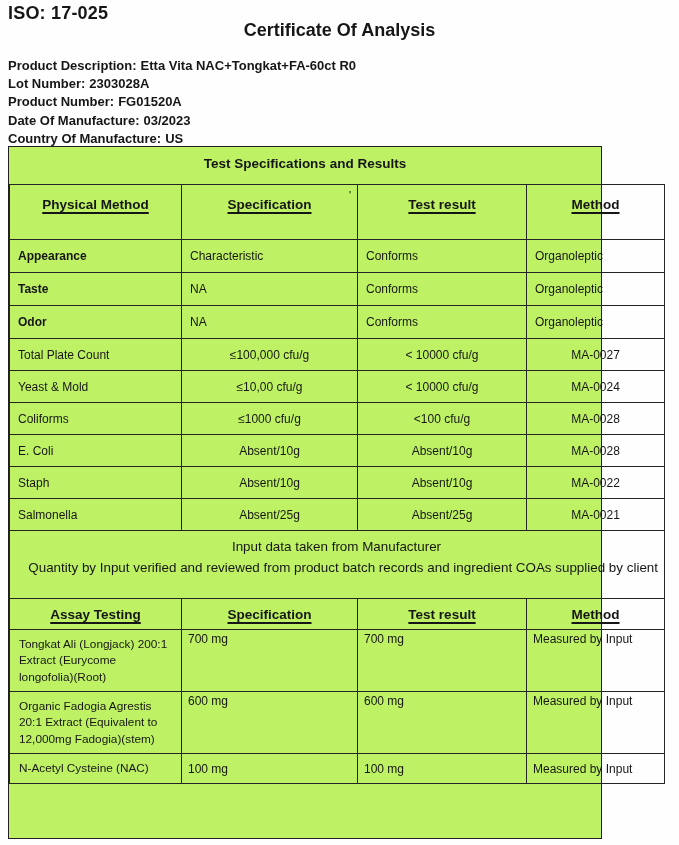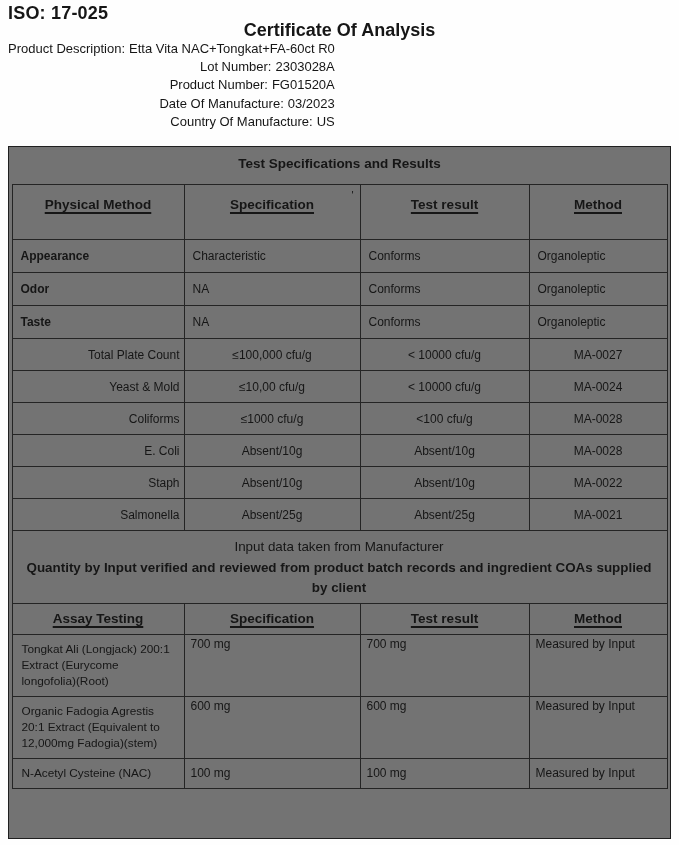--- a/index.html
+++ b/index.html
@@ -29,36 +29,35 @@
     position: absolute;
     top: 20px;
     left: 0;
     width: 100%;
     text-align: center;
     font-size: 18px;
     font-weight: bold;
   }
   .product-info {
     position: absolute;
-    top: 40px;
+    top: 57px;
     left: 8px;
     font-size: 13px;
-    font-weight: normal;
+    font-weight: bold;
     line-height: 18.2px;
-    text-align: right;
   }
   .product-info .val { margin-left: 4px; }
   .results-box {
     position: absolute;
     top: 146px;
     left: 8px;
-    width: 663px;
+    width: 594px;
     height: 693px;
     border: 1.6px solid #1f1f1f;
-    background: #737373;
+    background: #bef264;
   }
   .box-title {
     margin-top: 9px;
     text-align: center;
     font-size: 13.5px;
     font-weight: bold;
   }
   table.results-table {
     border-collapse: collapse;
     margin: 13px auto 0 auto;
@@ -92,25 +91,25 @@
     font-size: 11px;
     font-weight: normal;
     text-decoration: none;
     display: inline-block;
   }
   
   tr.phys td { height: 33px; text-align: left; padding: 0 8px; vertical-align: middle; }
   tr.phys td.rowlabel { font-weight: bold; }
   
   tr.micro td { height: 32px; vertical-align: middle; text-align: center; padding: 0 4px; }
-  tr.micro td.rowlabel { text-align: right; padding-left: 8px; font-weight: normal; }
+  tr.micro td.rowlabel { text-align: left; padding-left: 8px; font-weight: normal; }
   
   td.note-cell { height: 68px; vertical-align: top; padding: 6px 6px 4px 5px; font-size: 13.4px; line-height: 20.5px; }
   .note-line-center { text-align: center; }
-  .note-line-left { text-align: center; font-weight: bold; }
+  .note-line-left { text-align: right; }
   
   tr.assay td { text-align: left; padding: 4px 6px; margin-left: 8px; }
   tr.assay td.rowlabel { vertical-align: middle; font-size: 11.8px; line-height: 1.38; padding: 4px 9px; }
   tr.assay td.topval { vertical-align: top; padding-top: 2px; }
   tr.assay-tall td { height: 62px; }
   tr.assay-short td { height: 30px; vertical-align: middle; }
   tr.assay-short td.topval { padding-top: 4px; vertical-align: middle; }
 </style>
 </head>
 <body>
@@ -148,27 +147,27 @@
         <th>Method</th>
       </tr>
 
       <tr class="phys">
         <td class="rowlabel">Appearance</td>
         <td>Characteristic</td>
         <td>Conforms</td>
         <td>Organoleptic</td>
       </tr>
       <tr class="phys">
-        <td class="rowlabel">Odor</td>
+        <td class="rowlabel">Taste</td>
         <td>NA</td>
         <td>Conforms</td>
         <td>Organoleptic</td>
       </tr>
       <tr class="phys">
-        <td class="rowlabel">Taste</td>
+        <td class="rowlabel">Odor</td>
         <td>NA</td>
         <td>Conforms</td>
         <td>Organoleptic</td>
       </tr>
 
 
       <tr class="micro">
         <td class="rowlabel">Total Plate Count</td>
         <td>≤100,000 cfu/g</td>
         <td>&lt; 10000 cfu/g</td>

